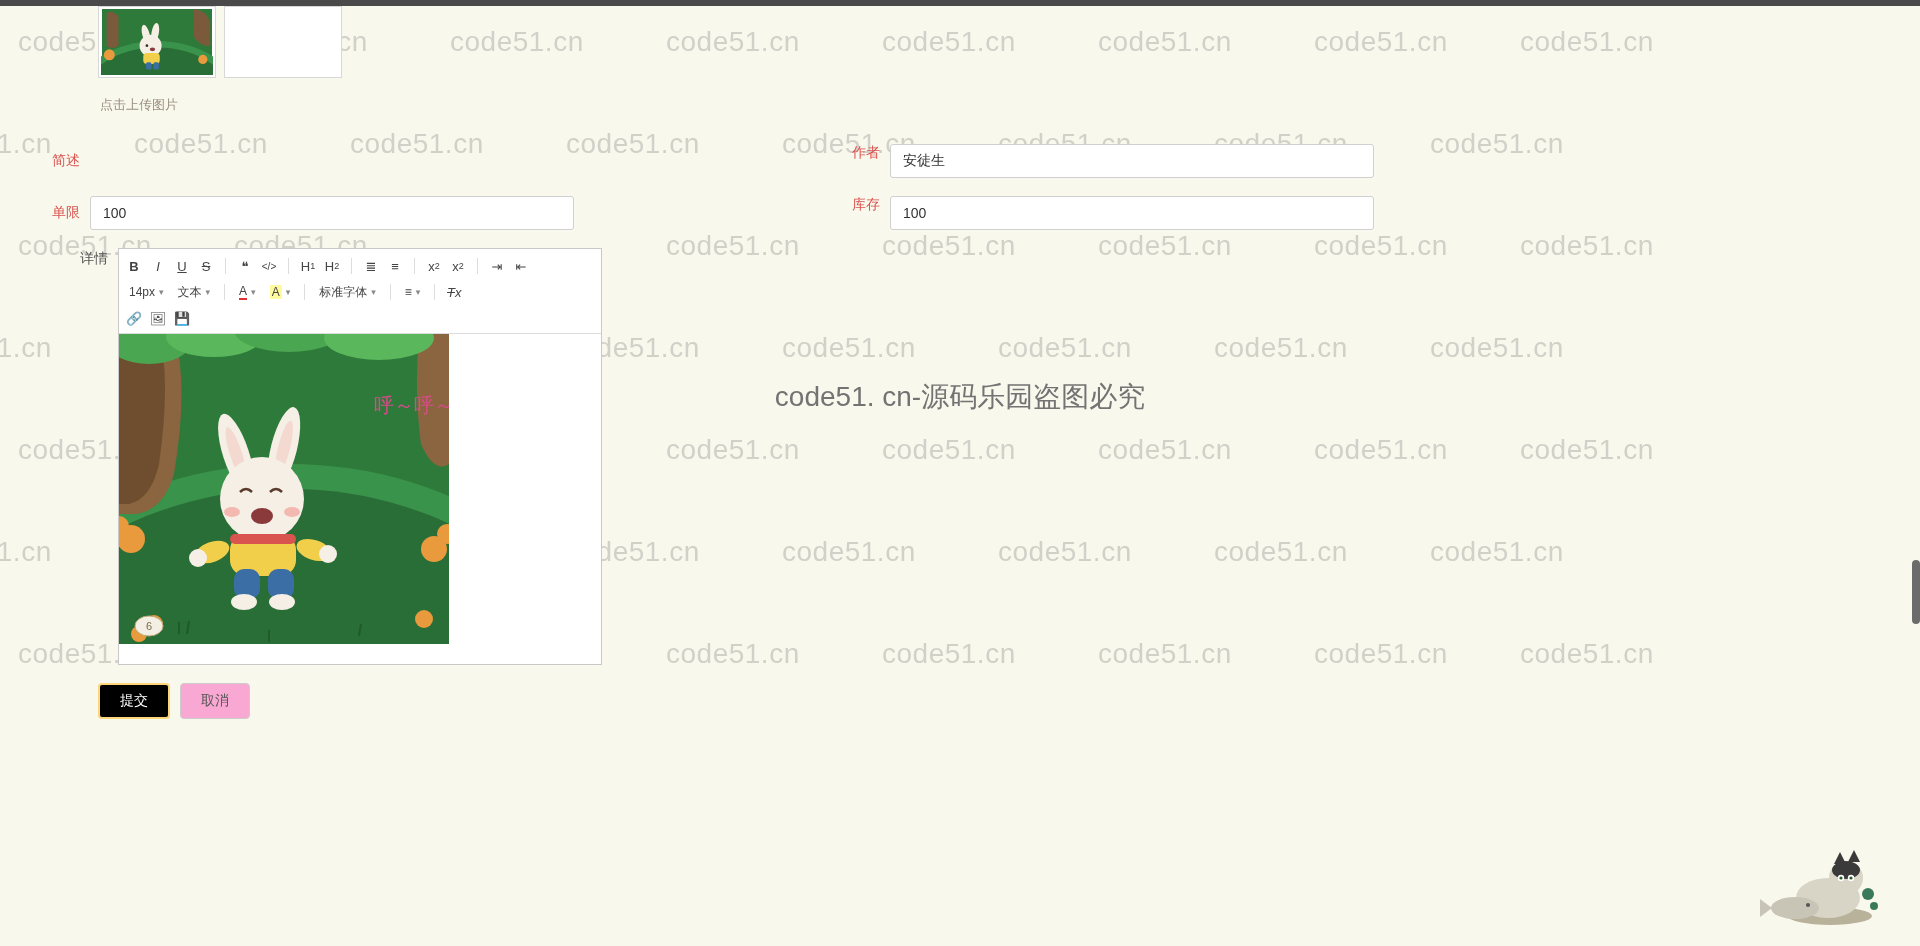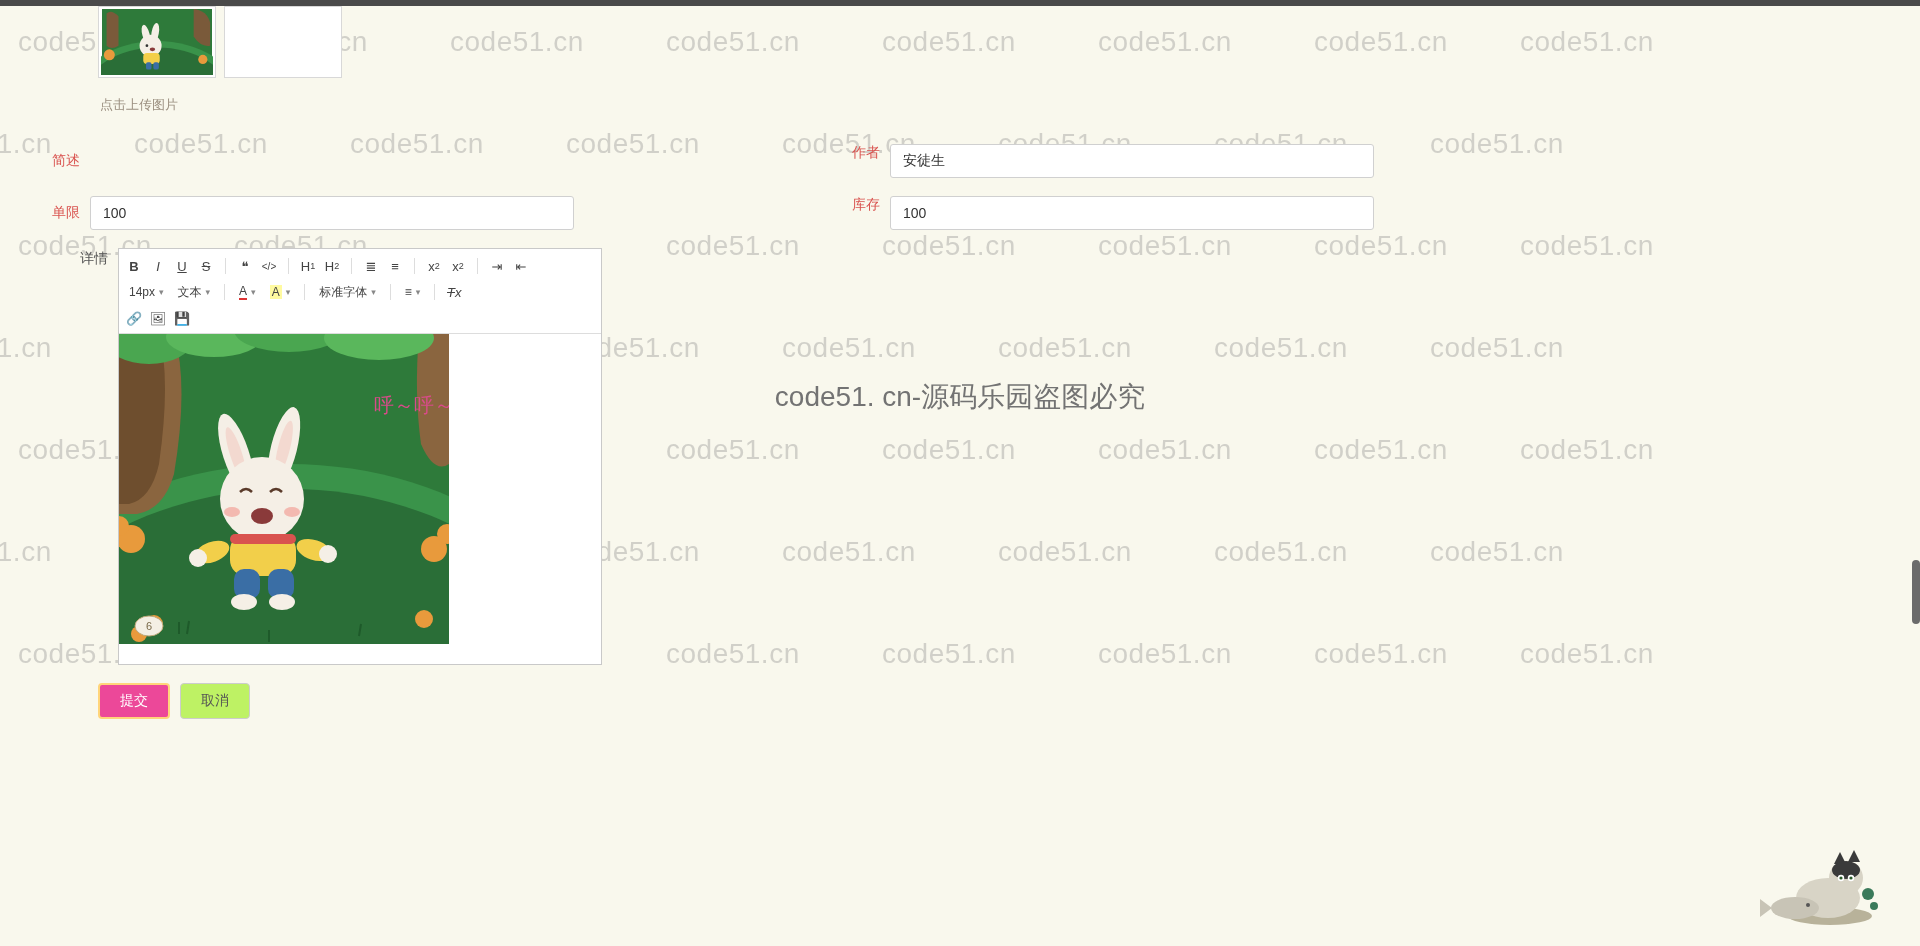--- a/index.html
+++ b/index.html
@@ -162,25 +162,25 @@
   display: flex;
   gap: 10px;
 }
 .btn {
   height: 36px;
   padding: 0 20px;
   border-radius: 4px;
   font-size: 14px;
   cursor: pointer;
   border: 1px solid #ccc;
-  background: #bef264;
+  background: #f9a8d4;
   color: #555;
 }
 .btn.primary {
-  background: #ec4899;
+  background: #000000;
   border: 2px solid #ffd57a;
   color: #fff;
 }
 
 
 .bunny-svg { width: 100%; height: 100%; display: block; }
 
 .mascot {
   position: absolute;
   right: 40px;

